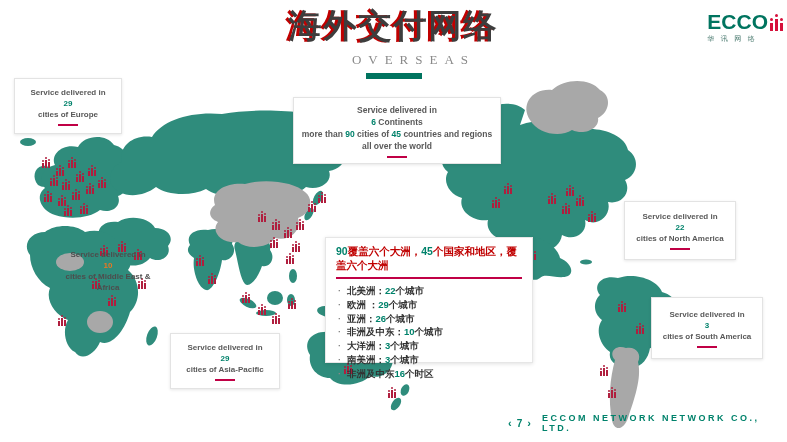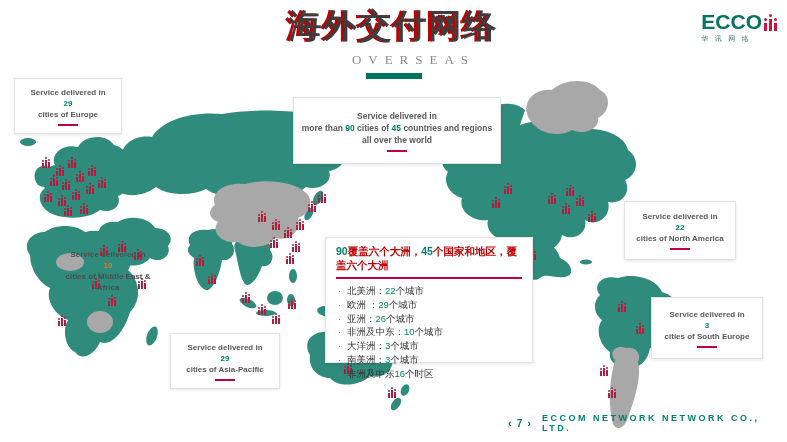--- a/index.html
+++ b/index.html
@@ -13,21 +13,21 @@
 
   
   .header{position:absolute;top:4px;left:0;right:0;text-align:center;z-index:5;}
   .title{font-size:33px;font-weight:bold;letter-spacing:2px;color:var(--ink);
          text-shadow:-3px 0 0 var(--red);margin:0;}
   .subtitle{font-family:"Liberation Serif",serif;font-size:13px;color:#8a8a8a;
             letter-spacing:7px;margin-top:3px;padding-left:40px;}
   .subtitle-bar{width:56px;height:6px;background:#00745F;margin:5px auto 0;}
 
   
-  .logo{position:absolute;top:13px;right:10px;text-align:left;z-index:6;}
+  .logo{position:absolute;top:13px;right:4px;text-align:left;z-index:6;}
   .logo-row{display:flex;align-items:flex-end;}
   .logo-text{font-size:21px;font-weight:bold;color:#00745F;line-height:18px;letter-spacing:0;}
   .logo-bars{display:flex;align-items:flex-end;gap:2px;margin-left:2px;}
   .logo-bars b{display:block;width:3px;background:#D6103B;position:relative;}
   .logo-bars b:nth-child(1){height:8px}.logo-bars b:nth-child(2){height:12px}.logo-bars b:nth-child(3){height:8px}
   .logo-bars b::before{content:'';position:absolute;top:-5px;left:0;width:3px;height:3px;border-radius:50%;background:#D6103B;}
   .logo-cn{font-size:7px;color:#4a7a6f;letter-spacing:6.5px;margin-top:3px;}
 
   
   #map-svg{position:absolute;left:0;top:0;z-index:1;}
@@ -56,21 +56,21 @@
   #box-ap{left:170px;top:333px;width:104px;height:46px;}
 
   
   #stats{position:absolute;left:325px;top:237px;width:208px;height:126px;background:#fff;
          border:1px solid #e6e6e6;box-shadow:0 1px 4px rgba(0,0,0,.12);z-index:4;
          padding:7px 10px 6px 10px;box-sizing:border-box;}
   #stats .stats-header{font-size:10.5px;font-weight:bold;color:var(--red);letter-spacing:0;}
   #stats .stats-header .num{color:var(--teal);}
   #stats .stats-rule{height:2px;background:var(--crimson);margin:4px 0 5px 0;}
   #stats ul{list-style:none;margin:0;padding:0;}
-  #stats li{position:relative;font-size:9.5px;font-weight:normal;color:#333;
+  #stats li{position:relative;font-size:9.5px;font-weight:bold;color:#333;
             line-height:13.8px;padding-left:11px;}
   #stats li::before{content:'·';position:absolute;left:2px;top:0;color:#888;}
   #stats li .num{color:var(--teal);}
 
   
   .footer{position:absolute;left:505px;bottom:9px;display:flex;align-items:center;
           color:var(--teal);z-index:5;}
   .footer .nav{font-size:11px;font-weight:bold;margin:0 3px;cursor:default;}
   .footer .page{font-size:10px;font-weight:bold;margin:0 2px;}
   .footer .company{font-size:9px;font-weight:bold;letter-spacing:2.5px;margin-left:8px;}
@@ -156,36 +156,37 @@
 
   <div class="callout" id="box-europe">
     <div>Service delivered in</div>
     <div class="num">29</div>
     <div>cities of Europe</div>
     <div class="box-underline"></div>
   </div>
 
   <div class="callout" id="box-world">
     <div>Service delivered in</div>
+    <div><span class="num">6</span><span> Continents</span></div>
     <div><span>more than </span><span class="num">90</span><span> cities of </span><span class="num">45</span><span> countries and regions</span></div>
     <div>all over the world</div>
     <div class="box-underline"></div>
   </div>
 
   <div class="callout" id="box-na">
     <div>Service delivered in</div>
     <div class="num">22</div>
     <div>cities of North America</div>
     <div class="box-underline"></div>
   </div>
 
   <div class="callout" id="box-sa">
     <div>Service delivered in</div>
     <div class="num">3</div>
-    <div>cities of South Europe</div>
+    <div>cities of South America</div>
     <div class="box-underline"></div>
   </div>
 
   <div class="callout naked" id="box-mea">
     <div>Service delivered in</div>
     <div class="num-orange">10</div>
     <div>cities of Middle East &amp; Africa</div>
   </div>
 
   <div class="callout" id="box-ap">

